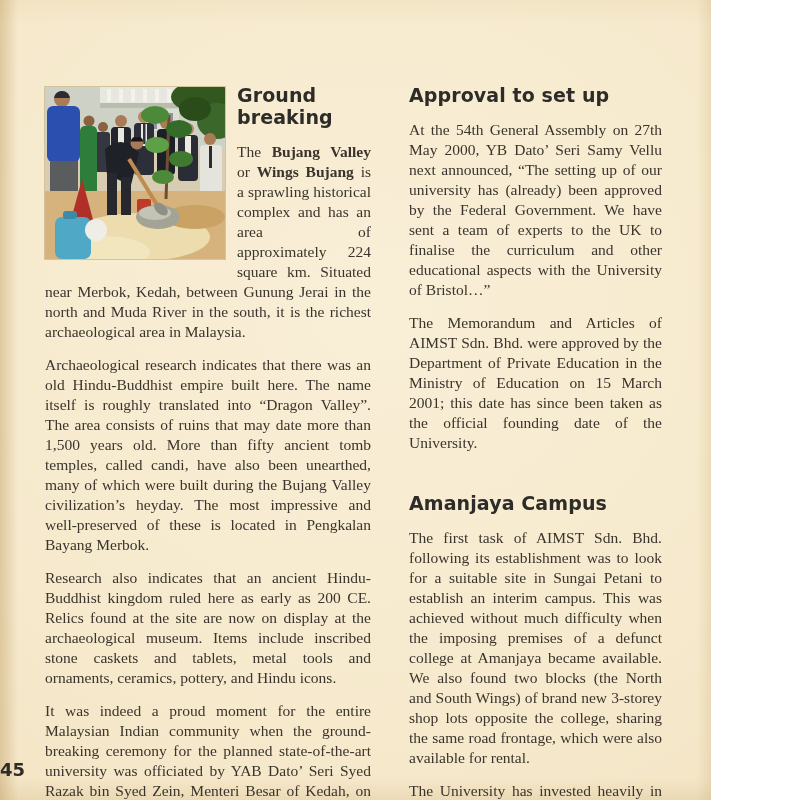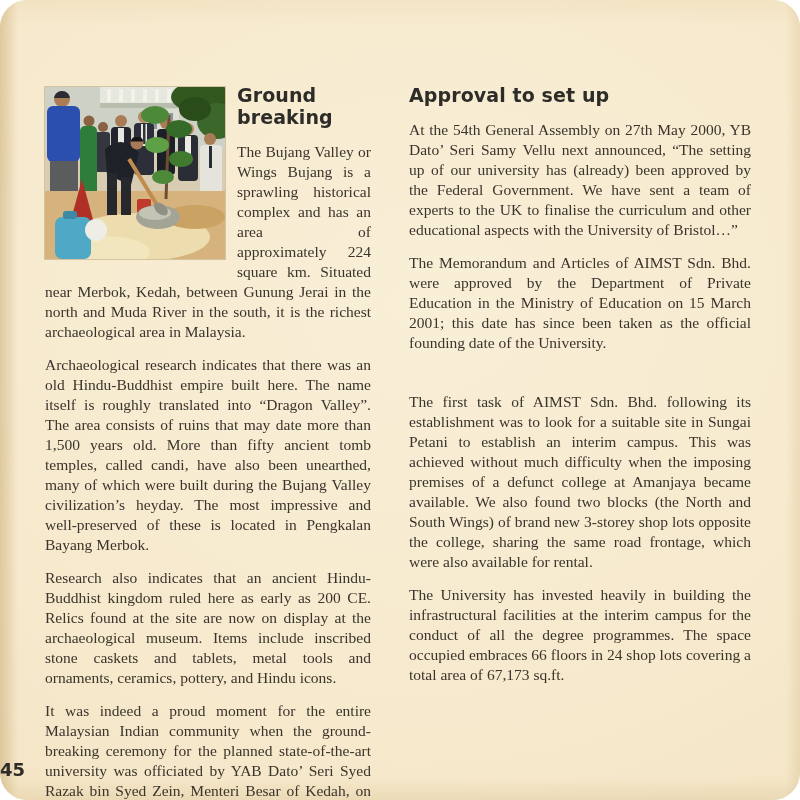--- a/index.html
+++ b/index.html
@@ -3,29 +3,28 @@
 <meta charset="utf-8">
 <style>
   html, body { margin:0; padding:0; }
   body {
     width:800px; height:800px;
     font-family:"Liberation Serif", serif;
     color:var(--body-text, #3a342c);
   }
   .page {
     position:relative;
-    width:800px; height:800px;
+    width:711px; height:800px;
     overflow:hidden;
     background:
       linear-gradient(90deg, rgba(186,150,90,0.40) 0px, rgba(186,150,90,0) 18px),
       linear-gradient(270deg, rgba(196,164,104,0.22) 0px, rgba(196,164,104,0) 14px),
       linear-gradient(0deg, rgba(196,164,104,0.20) 0px, rgba(196,164,104,0) 22px),
       linear-gradient(180deg, rgba(210,180,120,0.12) 0px, rgba(210,180,120,0) 26px),
       radial-gradient(120% 100% at 52% 38%, #f9efd7 0%, #f6e9cc 55%, #f0e0bd 100%);
-    border-radius: 27px;
   }
   .columns {
     position:absolute;
     top:84px; left:45px; right:37px;
     display:flex;
     gap:26px;
   }
   .col-left  { width:338px; flex:0 0 338px; }
   .col-right { flex:1; }
 
@@ -36,21 +35,21 @@
     color:var(--heading-text, #2d2c29);
     margin:0 0 14px 0;
     letter-spacing:0.1px;
   }
   p {
     font-size:15.5px;
     line-height:20px;
     text-align:justify;
     margin:0 12px 13px 0;
   }
-  p b { font-weight:normal; }
+  p b { font-weight:bold; }
 
   .photo-frame {
     float:left;
     width:180px; height:172px;
     margin:3px 12px 9px 0;
     box-shadow:0 0 0 1px rgba(150,120,70,0.35);
     background:#d8cdb2;
   }
   .photo-frame svg { display:block; }
 
@@ -165,20 +164,21 @@
 
     <div class="col-right">
 
       <div class="section-1">
         <h2>Approval to set up</h2>
         <p>At the 54th General Assembly on 27th May 2000, YB Dato’ Seri Samy Vellu next announced, “The setting up of our university has (already) been approved by the Federal Government. We have sent a team of experts to the UK to finalise the curriculum and other educational aspects with the University of Bristol…”</p>
         <p>The Memorandum and Articles of AIMST Sdn. Bhd. were approved by the Department of Private Education in the Ministry of Education on 15 March 2001; this date has since been taken as the official founding date of the University.</p>
       </div>
 
       <div class="section-2">
+        <h2>Amanjaya Campus</h2>
         <p>The first task of AIMST Sdn. Bhd. following its establishment was to look for a suitable site in Sungai Petani to establish an interim campus. This was achieved without much difficulty when the imposing premises of a defunct college at Amanjaya became available. We also found two blocks (the North and South Wings) of brand new 3-storey shop lots opposite the college, sharing the same road frontage, which were also available for rental.</p>
         <p>The University has invested heavily in building the infrastructural facilities at the interim campus for the conduct of all the degree programmes. The space occupied embraces 66 floors in 24 shop lots covering a total area of 67,173 sq.ft.</p>
       </div>
     </div>
   </div>
 
   <div class="page-number">45</div>
 </div>
 
 </body></html>

